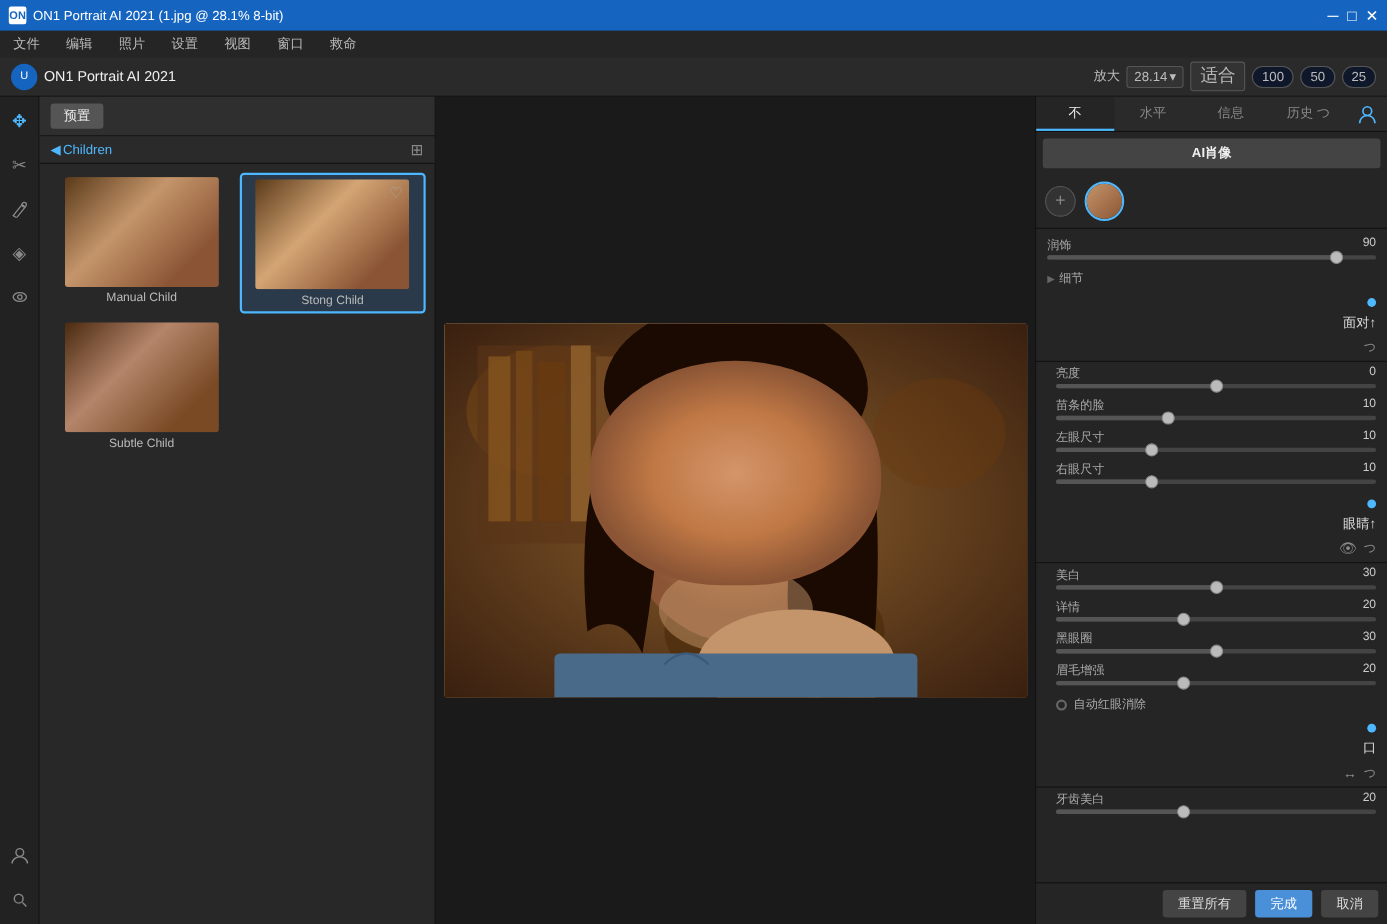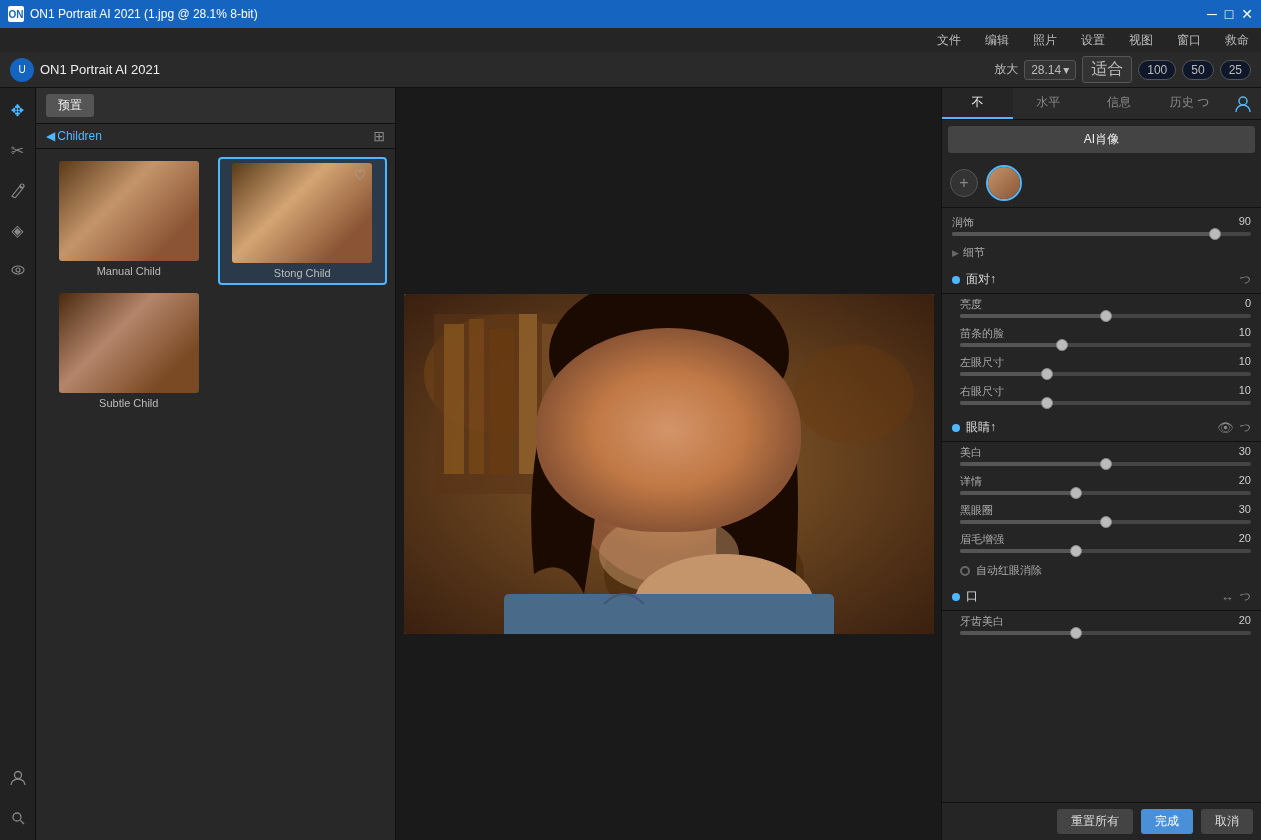--- a/index.html
+++ b/index.html
@@ -6,21 +6,21 @@
     body { width: 1261px; height: 840px; background: #1e1e1e; font-family: 'Microsoft YaHei', Arial, sans-serif; font-size: 12px; color: #ccc; overflow: hidden; }
 
     
     #titlebar { height: 28px; background: #1565c0; display: flex; align-items: center; justify-content: space-between; padding: 0 8px; color: white; font-size: 12px; }
     #titlebar .title { display: flex; align-items: center; gap: 6px; }
     #titlebar .title .icon { width: 16px; height: 16px; background: #fff; border-radius: 2px; display: flex; align-items: center; justify-content: center; font-size: 10px; color: #1565c0; font-weight: bold; }
     #titlebar .controls { display: flex; gap: 8px; }
     #titlebar .controls span { cursor: pointer; font-size: 14px; }
 
     
-    #menubar { height: 24px; background: #252525; display: flex; align-items: center; padding: 0 8px; gap: 16px; font-size: 12px; color: #bbb; justify-content: flex-end; }
+    #menubar { height: 24px; background: #252525; display: flex; align-items: center; padding: 0 8px; gap: 16px; font-size: 12px; color: #bbb; }
     #menubar span { cursor: pointer; padding: 2px 4px; }
 
     
     #toolbar { height: 36px; background: #2a2a2a; display: flex; align-items: center; padding: 0 10px; gap: 8px; border-bottom: 1px solid #111; }
     #toolbar .app-brand { display: flex; align-items: center; gap: 6px; color: #eee; font-size: 13px; }
     #toolbar .app-brand .avatar { width: 24px; height: 24px; border-radius: 50%; background: #1565c0; display: flex; align-items: center; justify-content: center; color: white; font-size: 10px; }
     #toolbar .spacer { flex: 1; }
     #toolbar .zoom-area { display: flex; align-items: center; gap: 6px; color: #bbb; font-size: 12px; }
     #toolbar .zoom-dropdown { display: flex; align-items: center; gap: 2px; background: #333; border: 1px solid #555; padding: 2px 6px; border-radius: 3px; cursor: pointer; }
     #toolbar .fit-label { background: #333; border: 1px solid #555; padding: 2px 8px; border-radius: 3px; cursor: pointer; color: #bbb; font-size: 16px; }
@@ -59,37 +59,37 @@
     .portrait-face::before { content: ''; position: absolute; top: 10%; left: 25%; width: 50%; height: 60%; background: radial-gradient(ellipse, #d4956a 0%, #c07845 40%, #8b5535 70%); border-radius: 50% 50% 45% 45%; }
 
     
     #right-panel { width: 320px; background: #252525; display: flex; flex-direction: column; border-left: 1px solid #111; }
     #right-tabs { display: flex; border-bottom: 1px solid #111; background: #2a2a2a; }
     #right-tabs .tab { flex: 1; text-align: center; padding: 6px 4px; cursor: pointer; font-size: 12px; color: #888; border-bottom: 2px solid transparent; }
     #right-tabs .tab.active { color: #eee; border-bottom: 2px solid #4db8ff; background: #252525; }
     #right-tabs .tab-user { width: 36px; display: flex; align-items: center; justify-content: center; cursor: pointer; }
     #right-tabs .tab-user svg { width: 20px; height: 20px; }
 
-    #ai-portrait-btn { margin: 6px; background: #444; border: none; padding: 5px; border-radius: 3px; cursor: pointer; color: #eee; font-size: 12px; width: calc(100% - 12px); }
+    #ai-portrait-btn { margin: 6px; background: #444; border: none; padding: 5px; border-radius: 3px; cursor: pointer; color: #eee; font-size: 12px; width: calc(100% - 12px); font-weight: bold; }
 
     #face-section { padding: 6px 8px; display: flex; align-items: center; gap: 8px; border-bottom: 1px solid #111; }
     .add-face-btn { width: 28px; height: 28px; border-radius: 50%; border: 1px solid #555; background: #333; display: flex; align-items: center; justify-content: center; cursor: pointer; color: #888; font-size: 16px; }
     .face-thumb { width: 36px; height: 36px; border-radius: 50%; background: #555; overflow: hidden; border: 2px solid #4db8ff; }
     .face-thumb-inner { width: 100%; height: 100%; background: linear-gradient(135deg, #c4956a, #8b5535); }
 
     #adjustments { flex: 1; overflow-y: auto; padding: 4px 0; }
     #adjustments::-webkit-scrollbar { width: 6px; }
     #adjustments::-webkit-scrollbar-track { background: #222; }
     #adjustments::-webkit-scrollbar-thumb { background: #444; border-radius: 3px; }
 
     .section-header { padding: 4px 10px; color: #aaa; font-size: 11px; cursor: pointer; display: flex; align-items: center; gap: 4px; }
     .section-header::before { content: '▶'; font-size: 9px; color: #666; }
 
     .adj-group { padding: 2px 0; }
-    .adj-group-header { padding: 5px 10px; display: flex; align-items: center; gap: 6px; border-bottom: 1px solid #111; }
+    .adj-group-header { padding: 5px 10px; display: flex; align-items: flex-end; gap: 6px; border-bottom: 1px solid #111; flex-direction: column; }
     .adj-group-header .dot { width: 8px; height: 8px; border-radius: 50%; }
     .adj-group-header .dot.blue { background: #4db8ff; }
     .adj-group-header .group-name { color: #ddd; font-size: 12px; flex: 1; }
     .adj-group-header .group-icons { display: flex; gap: 6px; align-items: center; }
     .adj-group-header .icon-btn { color: #888; cursor: pointer; font-size: 13px; }
     .adj-group-header .reset-btn { color: #888; cursor: pointer; font-size: 11px; }
 
     .adj-row { padding: 3px 10px 3px 18px; }
     .adj-label { display: flex; justify-content: space-between; color: #aaa; font-size: 11px; margin-bottom: 2px; }
     .adj-label .val { color: #ccc; }

